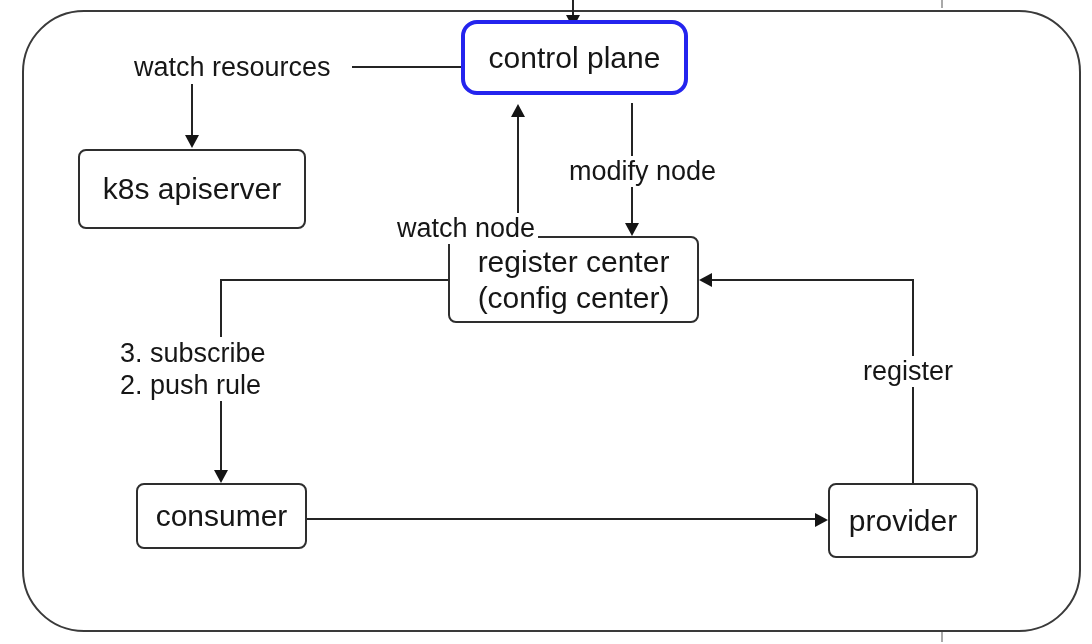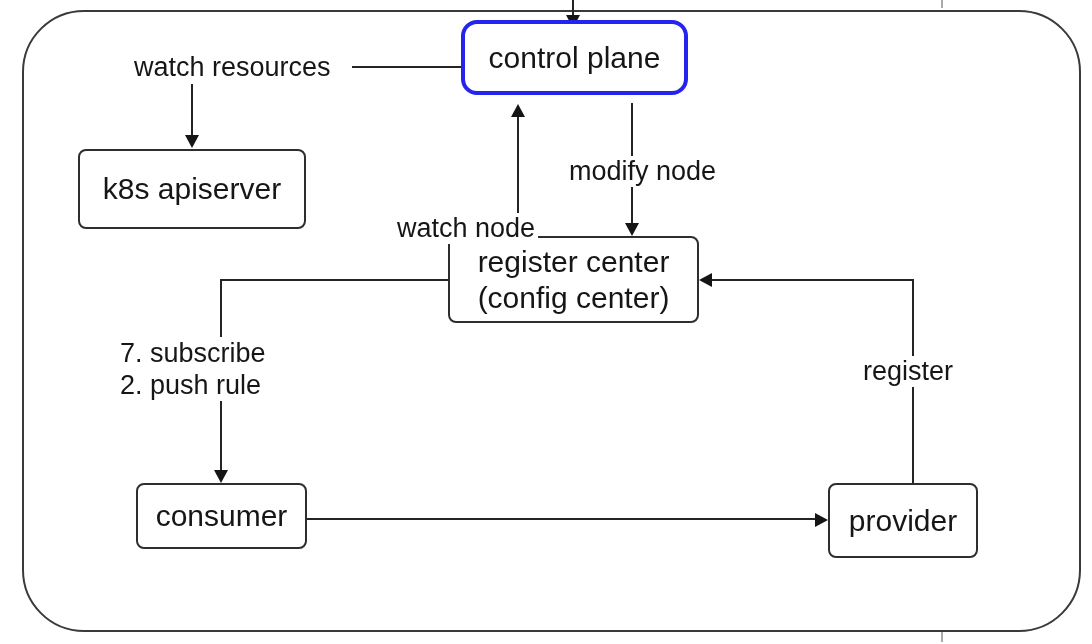--- a/index.html
+++ b/index.html
@@ -94,19 +94,19 @@
     <span>provider</span>
   </div>
 
   <div class="elabel" style="left:131px;top:52px;">watch resources</div>
 
   <div class="elabel" style="left:394px;top:177px;margin-top:36px;">watch node</div>
 
   <div class="elabel" style="left:566px;top:156px;">modify node</div>
 
   <div class="elabel" style="left:117px;top:337px;line-height:32px;">
-    <span class="row">7. subscribe</span>
+    <span class="row">3. subscribe</span>
     <span class="row">2. push rule</span>
   </div>
 
   <div class="elabel" style="left:860px;top:356px;">register</div>
 
 </div>
 
 </body></html>

